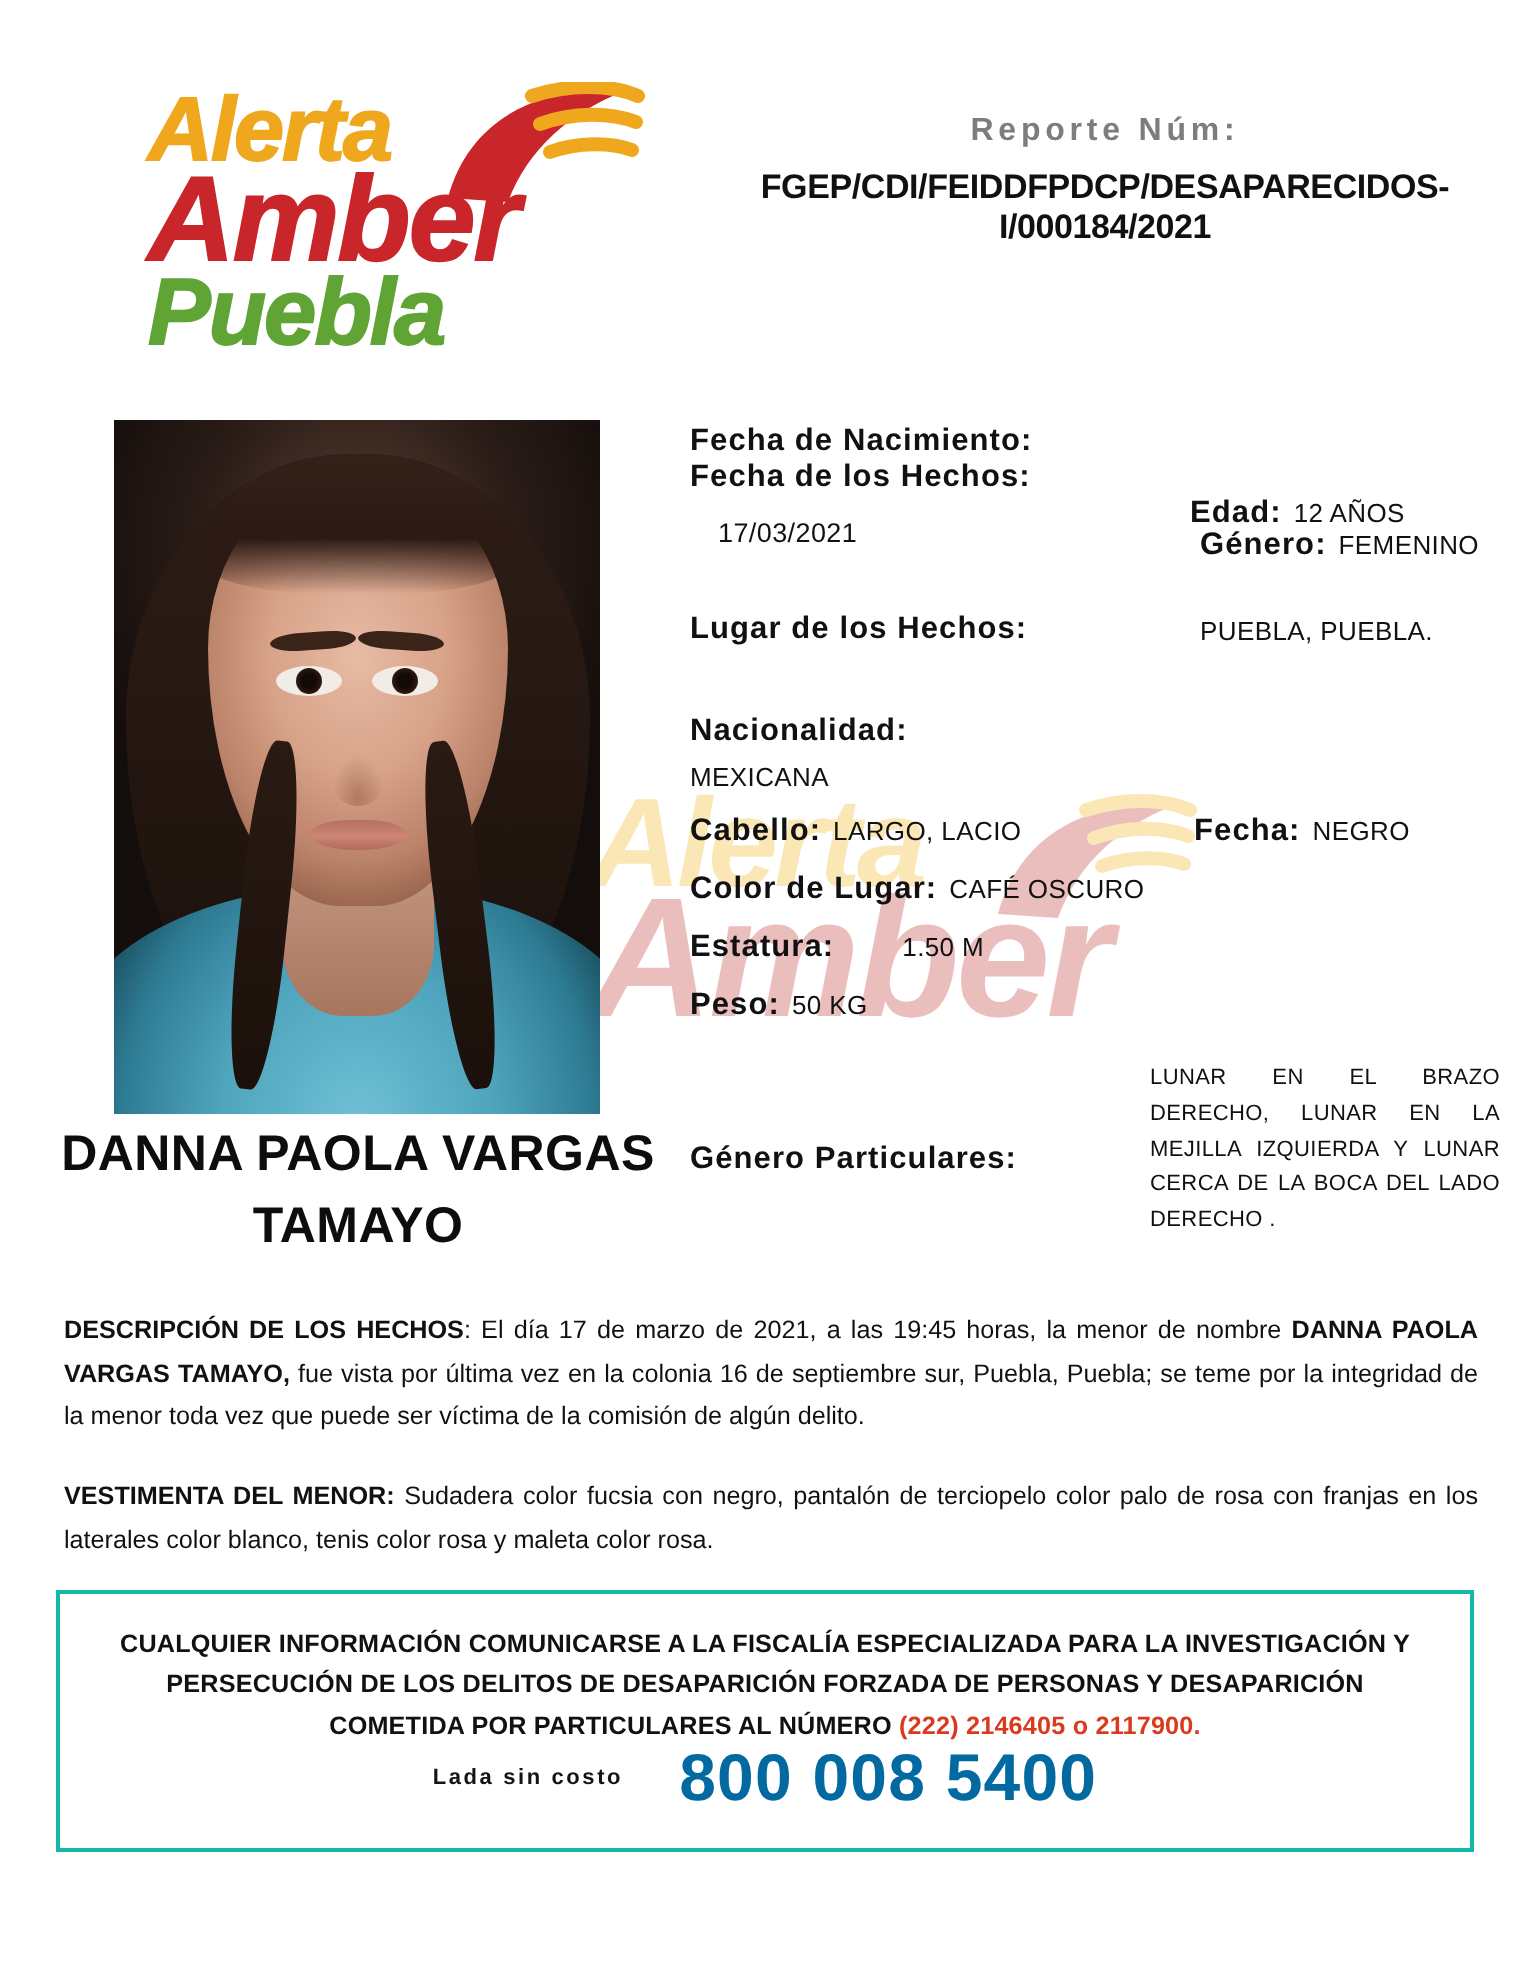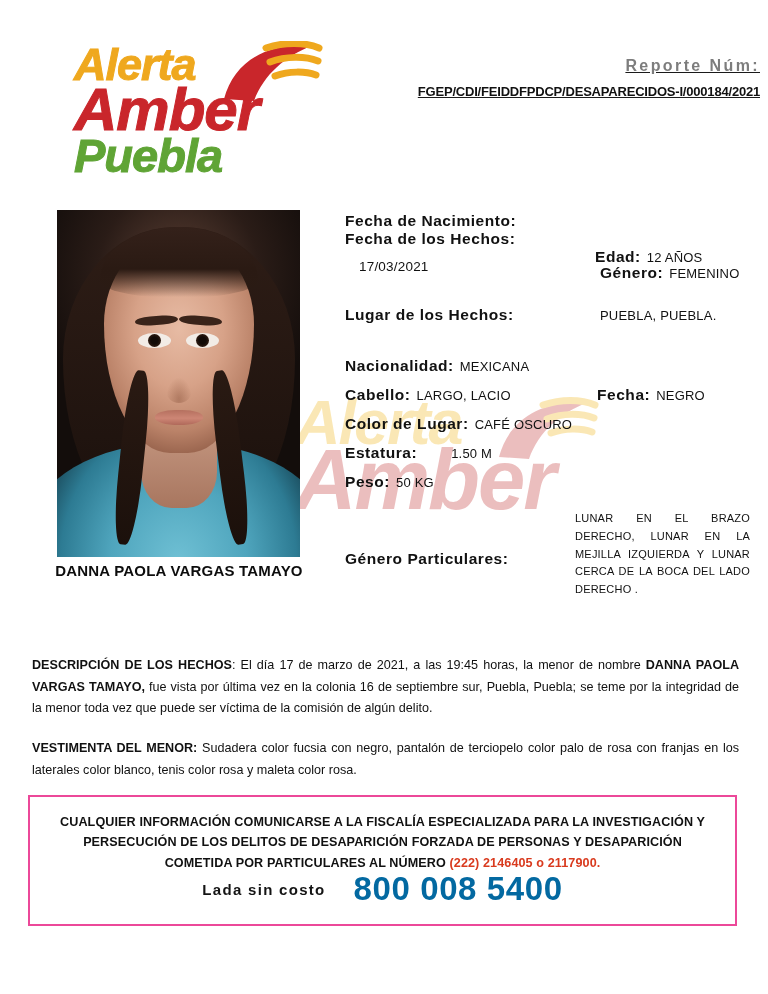--- a/index.html
+++ b/index.html
@@ -89,33 +89,32 @@
     width: 105px;
     height: 88px;
   }
 
   
   #report-header {
     position: absolute;
     left: 345px;
     top: 57px;
     width: 415px;
-    text-align: right;
+    text-align: center;
     z-index: 4;
-    text-decoration: underline;
   }
   #report-num-label {
     font-size: 16px;
     font-weight: bold;
     letter-spacing: 2.4px;
     color: #7d7d7d;
   }
   #report-num-value {
     margin-top: 9px;
-    font-size: 13px;
+    font-size: 17px;
     font-weight: bold;
     letter-spacing: -0.2px;
     color: #111;
   }
   #alert-title {
     margin-top: 13px;
     font-size: 27px;
     font-weight: bold;
     letter-spacing: 0.4px;
     color: #0d0d0d;
@@ -252,21 +251,21 @@
   }
   #photo-frame .ph-strand.l { left: 26%; transform: rotate(6deg); }
   #photo-frame .ph-strand.r { right: 24%; transform: rotate(-7deg); }
 
   #photo-name {
     position: absolute;
     left: 30px;
     top: 560px;
     width: 298px;
     text-align: center;
-    font-size: 15px;
+    font-size: 25px;
     font-weight: bold;
     line-height: 1.42;
     letter-spacing: 0.2px;
     color: #0d0d0d;
     z-index: 4;
   }
 
   
   #fields {
     position: absolute;
@@ -315,21 +314,21 @@
   #r-nacimiento .date { margin-top: 10px; margin-left: 14px; }
   #r-nacimiento .f-right { left: 250px; top: 36px; }
 
   #r-hechos { }
   #r-hechos .date { margin-top: 11px; margin-left: 14px; }
   #r-hechos .f-right { left: 255px; top: 34px; }
 
   #r-lugar { margin-top: 32px; }
   #r-lugar .f-right { left: 255px; top: 2px; }
 
-  #r-nacionalidad { margin-top: 33px; }
+  #r-nacionalidad { margin-top: 33px; flex-direction: column; }
   #r-cabello { margin-top: 11px; }
   #r-cabello .f-right { left: 252px; top: 0; }
   #r-ojos { margin-top: 11px; }
   #r-estatura { margin-top: 11px; gap: 34px; }
   #r-peso { margin-top: 11px; }
 
   #r-senas { margin-top: 27px; }
   #r-senas .f-label { padding-top: 32px; }
   #senas-value {
     position: absolute;
@@ -361,21 +360,21 @@
   #para-descripcion { top: 655px; }
   #para-vestimenta { top: 738px; }
 
   
   #contact-box {
     position: absolute;
     left: 28px;
     top: 795px;
     width: 709px;
     height: 131px;
-    border: 2px solid #ec4899;
+    border: 2px solid #14b8a6;
     box-sizing: border-box;
     background: #fff;
     z-index: 4;
   }
   #contact-text {
     margin: 15px 22px 0 22px;
     font-size: 12.6px;
     font-weight: bold;
     line-height: 1.62;
     text-align: center;
@@ -389,21 +388,21 @@
     position: absolute;
     left: 0;
     bottom: 16px;
     width: 100%;
     display: flex;
     align-items: center;
     justify-content: center;
     gap: 28px;
   }
   #lada-label {
-    font-size: 15px;
+    font-size: 11px;
     font-weight: bold;
     letter-spacing: 1.3px;
     color: #141414;
   }
   #lada-number {
     font-size: 33px;
     font-weight: bold;
     letter-spacing: 0.6px;
     color: #0369a1;
   }

